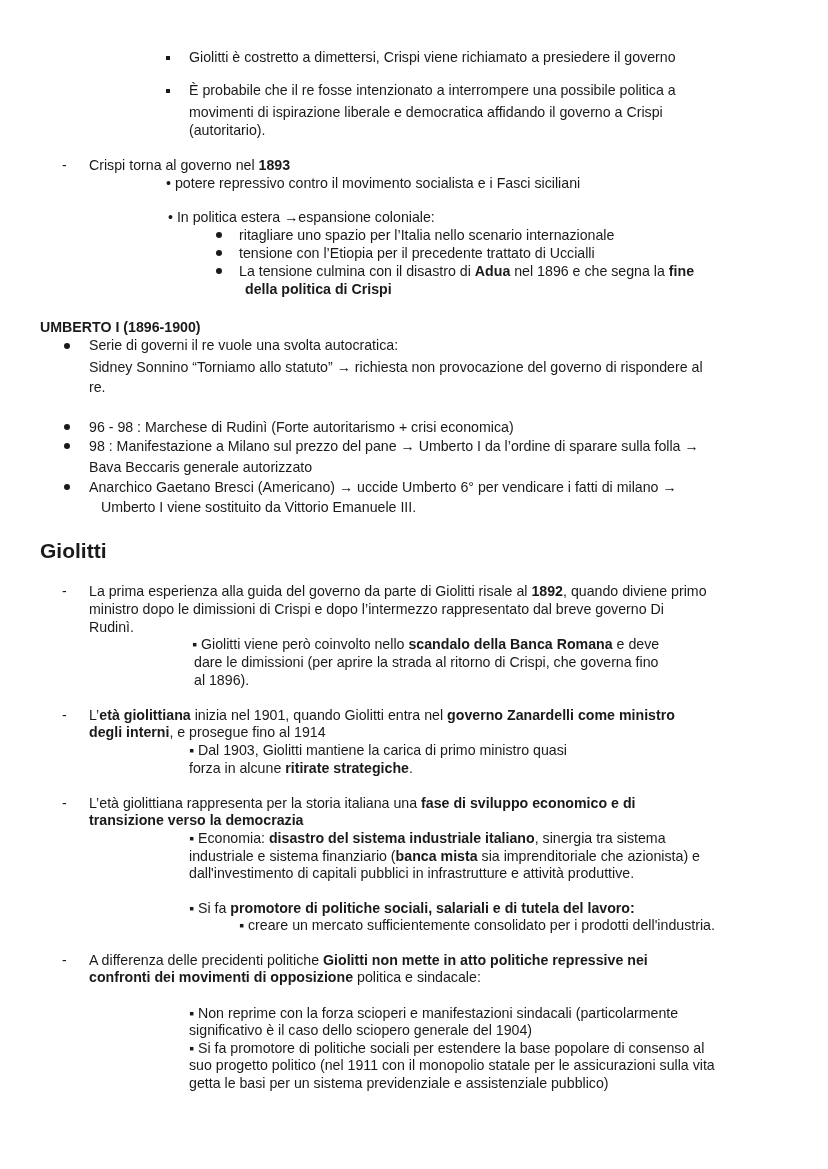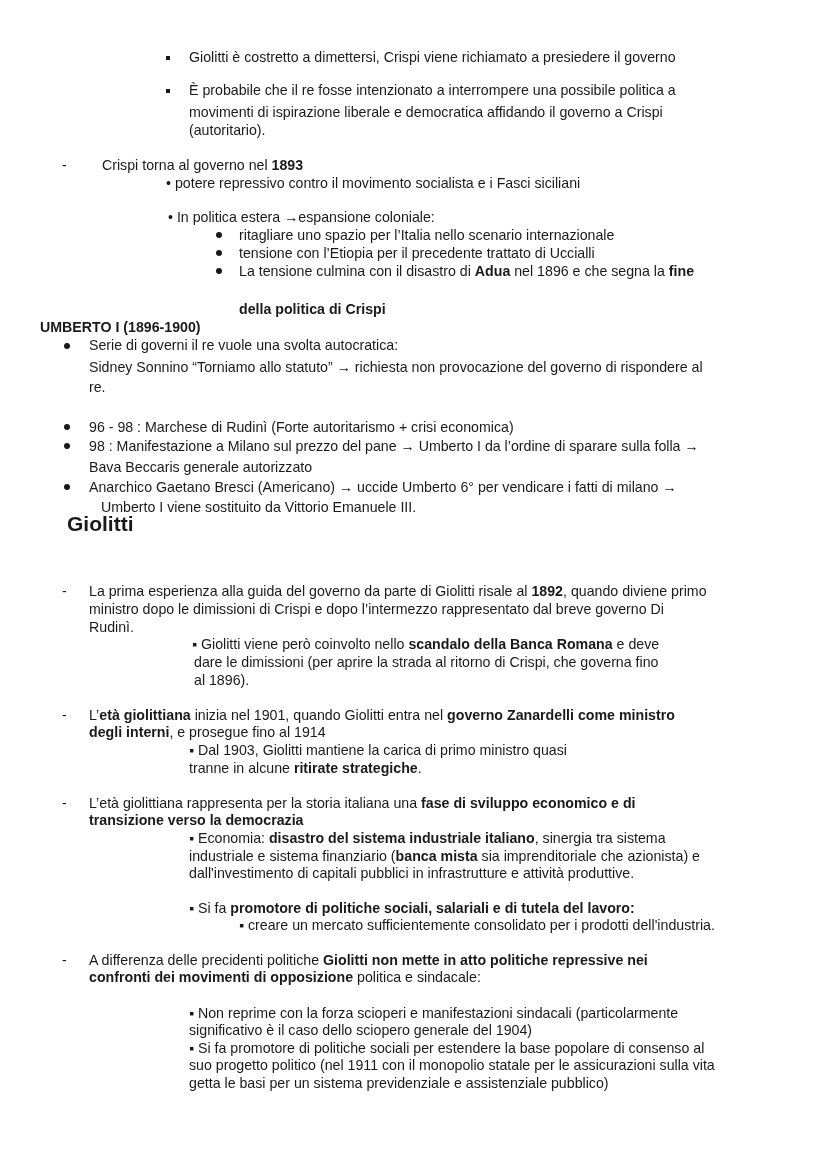--- a/index.html
+++ b/index.html
@@ -22,35 +22,35 @@
 <div>
   <span class="marker sq" style="left:166px; top:56px;"></span>
   <div class="line" style="left:189px; top:48px;">Giolitti è costretto a dimettersi, Crispi viene richiamato a presiedere il governo</div>
 
   <span class="marker sq" style="left:166px; top:89px;"></span>
   <div class="line" style="left:189px; top:81px;">È probabile che il re fosse intenzionato a interrompere una possibile politica a</div>
   <div class="line" style="left:189px; top:103px;">movimenti di ispirazione liberale e democratica affidando il governo a Crispi</div>
   <div class="line" style="left:189px; top:121px;">(autoritario).</div>
 
   <span class="marker dash" style="left:62px; top:156px;">-</span>
-  <div class="line" style="left:102px; top:156px;">
+  <div class="line" style="left:89px; top:156px;">
     <span>Crispi torna al governo nel </span><span class="b">1893</span>
   </div>
   <div class="line" style="left:166px; top:174px;">• potere repressivo contro il movimento socialista e i Fasci siciliani</div>
   <div class="line" style="left:168px; top:208px;">• In politica estera →espansione coloniale:</div>
 
   <span class="marker dot" style="left:216px; top:232px;"></span>
   <div class="line" style="left:239px; top:226px;">ritagliare uno spazio per l’Italia nello scenario internazionale</div>
   <span class="marker dot" style="left:216px; top:250px;"></span>
   <div class="line" style="left:239px; top:244px;">tensione con l’Etiopia per il precedente trattato di Uccialli</div>
   <span class="marker dot" style="left:216px; top:268px;"></span>
   <div class="line" style="left:239px; top:262px;">
     <span>La tensione culmina con il disastro di </span><span class="b">Adua</span><span> nel 1896 e che segna la </span><span class="b">fine</span>
   </div>
-  <div class="line b" style="left:239px; top:280px;margin-top:20px;">della politica di Crispi</div>
+  <div class="line b" style="left:245px; top:280px;">della politica di Crispi</div>
 </div>
 
 <div>
   <div class="line b" style="left:40px; top:318px;">UMBERTO I (1896-1900)</div>
 
   <span class="marker dot" style="left:64px; top:343px;"></span>
   <div class="line" style="left:89px; top:336px;">Serie di governi il re vuole una svolta autocratica:</div>
   <div class="line" style="left:89px; top:358px;">Sidney Sonnino “Torniamo allo statuto” → richiesta non provocazione del governo di rispondere al</div>
   <div class="line" style="left:89px; top:378px;">re.</div>
 
@@ -60,21 +60,21 @@
   <span class="marker dot" style="left:64px; top:443px;"></span>
   <div class="line" style="left:89px; top:437px;">98 : Manifestazione a Milano sul prezzo del pane → Umberto I da l’ordine di sparare sulla folla →</div>
   <div class="line" style="left:89px; top:458px;">Bava Beccaris generale autorizzato</div>
 
   <span class="marker dot" style="left:64px; top:484px;"></span>
   <div class="line" style="left:89px; top:478px;">Anarchico Gaetano Bresci (Americano) → uccide Umberto 6° per vendicare i fatti di milano →</div>
   <div class="line" style="left:89px; top:498px;margin-left:12px;">Umberto I viene sostituito da Vittorio Emanuele III.</div>
 </div>
 
 <div>
-  <div class="line h2" style="left:40px; top:512px;margin-left:27px;">Giolitti</div>
+  <div class="line h2" style="left:40px; top:539px;">Giolitti</div>
 
   <span class="marker dash" style="left:62px; top:582px;">-</span>
   <div class="line" style="left:89px; top:582px;">
     <span>La prima esperienza alla guida del governo da parte di Giolitti risale al </span><span class="b">1892</span><span>, quando diviene primo</span>
   </div>
   <div class="line" style="left:89px; top:600px;">ministro dopo le dimissioni di Crispi e dopo l’intermezzo rappresentato dal breve governo Di</div>
   <div class="line" style="left:89px; top:618px;">Rudinì.</div>
   <div class="line" style="left:192px; top:635px;">
     <span>▪ Giolitti viene però coinvolto nello </span><span class="b">scandalo della Banca Romana</span><span> e deve</span>
   </div>
@@ -83,21 +83,21 @@
 
   <span class="marker dash" style="left:62px; top:706px;">-</span>
   <div class="line" style="left:89px; top:706px;">
     <span>L’</span><span class="b">età giolittiana</span><span> inizia nel 1901, quando Giolitti entra nel </span><span class="b">governo Zanardelli come ministro</span>
   </div>
   <div class="line" style="left:89px; top:723px;">
     <span class="b">degli interni</span><span>, e prosegue fino al 1914</span>
   </div>
   <div class="line" style="left:189px; top:741px;">▪  Dal 1903, Giolitti mantiene la carica di primo ministro quasi</div>
   <div class="line" style="left:189px; top:759px;">
-    <span>tranne in alcune </span><span class="b">ritirate strategiche</span><span>.</span>
+    <span>forza in alcune </span><span class="b">ritirate strategiche</span><span>.</span>
   </div>
 
   <span class="marker dash" style="left:62px; top:794px;">-</span>
   <div class="line" style="left:89px; top:794px;">
     <span>L’età giolittiana rappresenta per la storia italiana una </span><span class="b">fase di sviluppo economico e di</span>
   </div>
   <div class="line b" style="left:89px; top:811px;">transizione verso la democrazia</div>
   <div class="line" style="left:189px; top:829px;">
     <span>▪  Economia: </span><span class="b">disastro del sistema industriale italiano</span><span>, sinergia tra sistema</span>
   </div>

